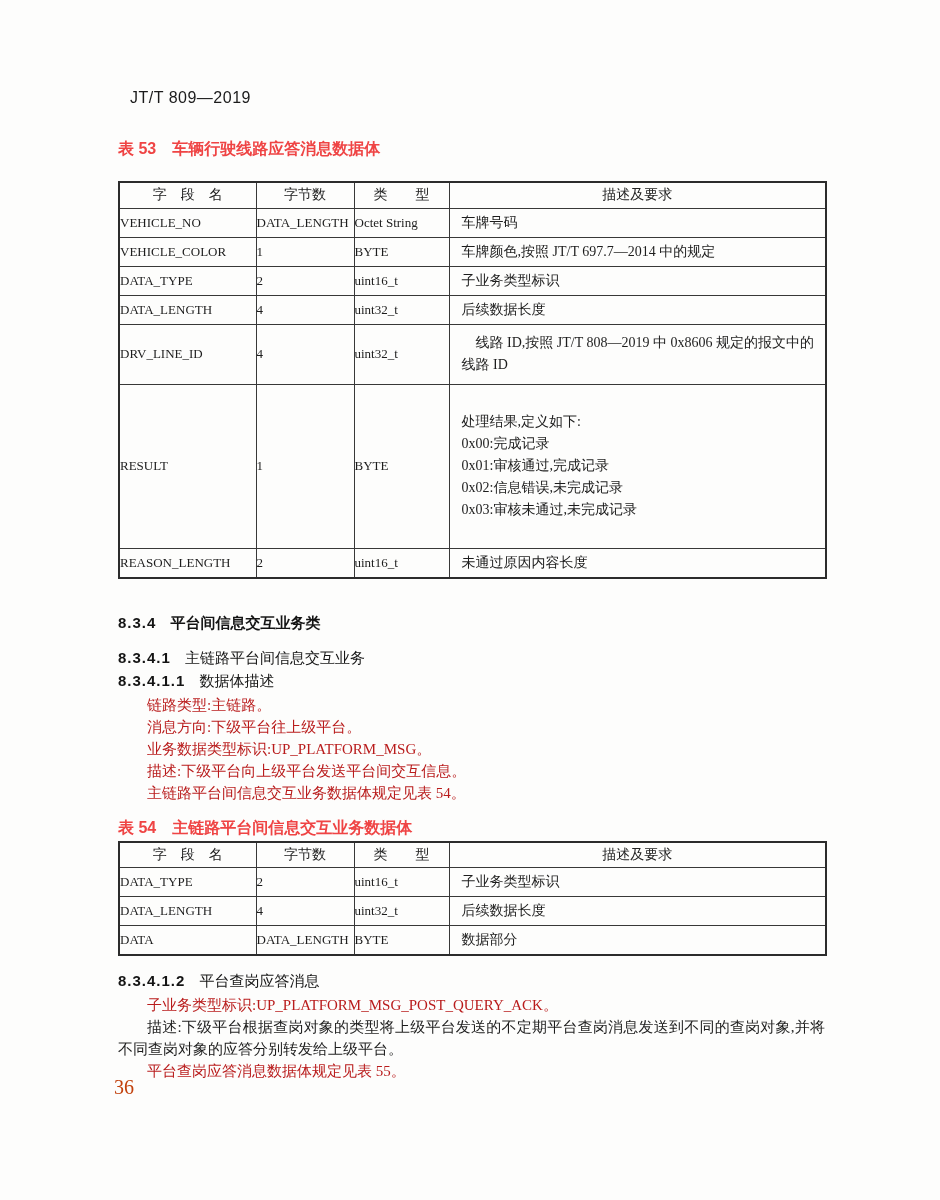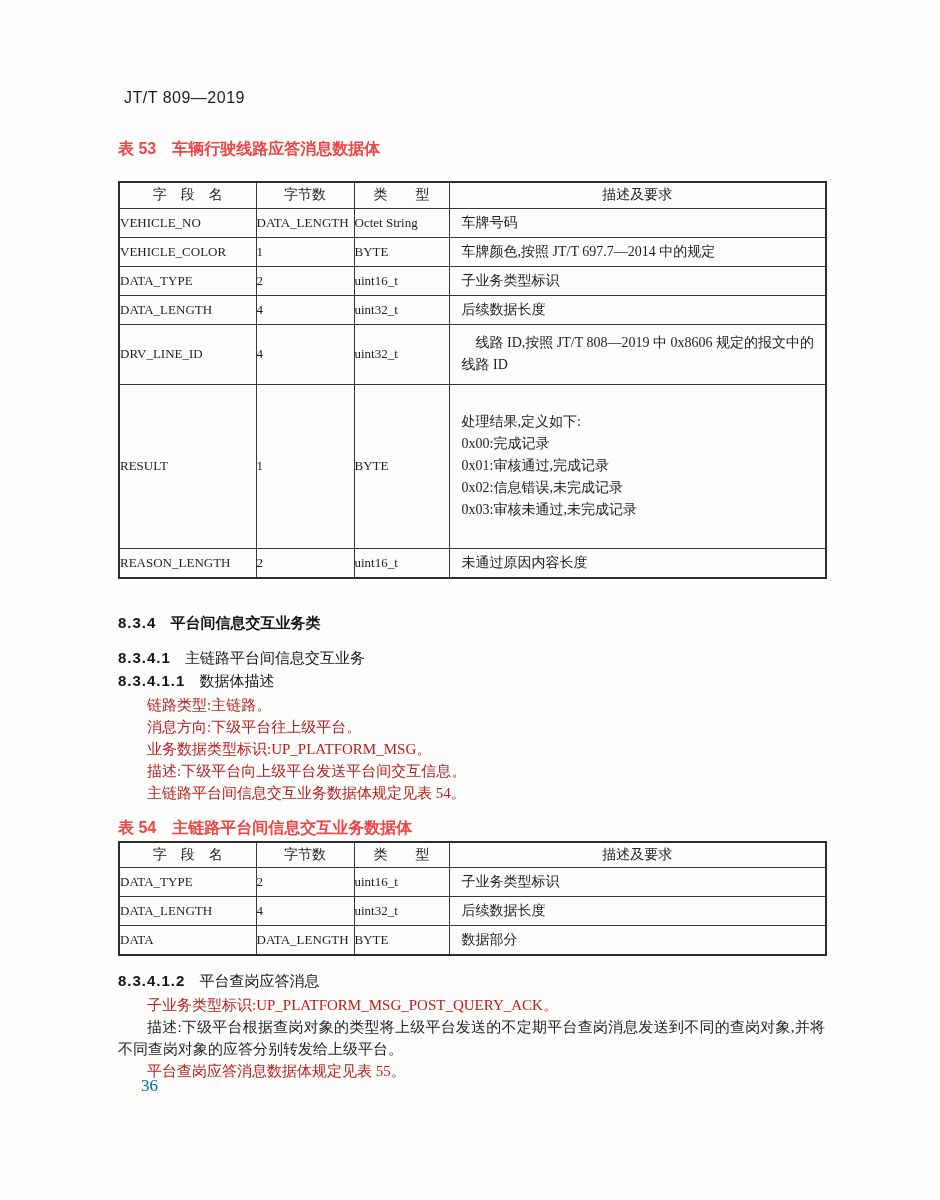--- a/index.html
+++ b/index.html
@@ -8,21 +8,21 @@
     position: relative;
     width: 940px;
     height: 1200px;
     background: #fdfdfc;
     color: #1e1e1e;
     font-family: "Liberation Serif", "DejaVu Serif", serif;
     overflow: hidden;
   }
   .doc-number {
     position: absolute;
-    left: 124px;
+    left: 130px;
     top: 89px;
     font-family: "Liberation Sans", "DejaVu Sans", sans-serif;
     font-size: 16px;
     letter-spacing: 0.5px;
     color: #1b1b1b;
   }
   .content {
     position: absolute;
     left: 118px;
     top: 130px;
@@ -109,24 +109,24 @@
   .first-body { margin-top: 3px; }
   .body-para {
     font-size: 15px;
     line-height: 22px;
     text-indent: 29px;
     text-align: justify;
     color: #1d1d1d;
   }
   .page-number {
     position: absolute;
-    left: 141px;
+    left: 114px;
     top: 1076px;
-    font-size: 17px;
-    color: #0369a1;
+    font-size: 20px;
+    color: #c2410c;
   }
 </style>
 </head>
 <body>
 
 <div class="page">
 
   <div class="doc-number">JT/T 809—2019</div>
 
   <div class="content">

